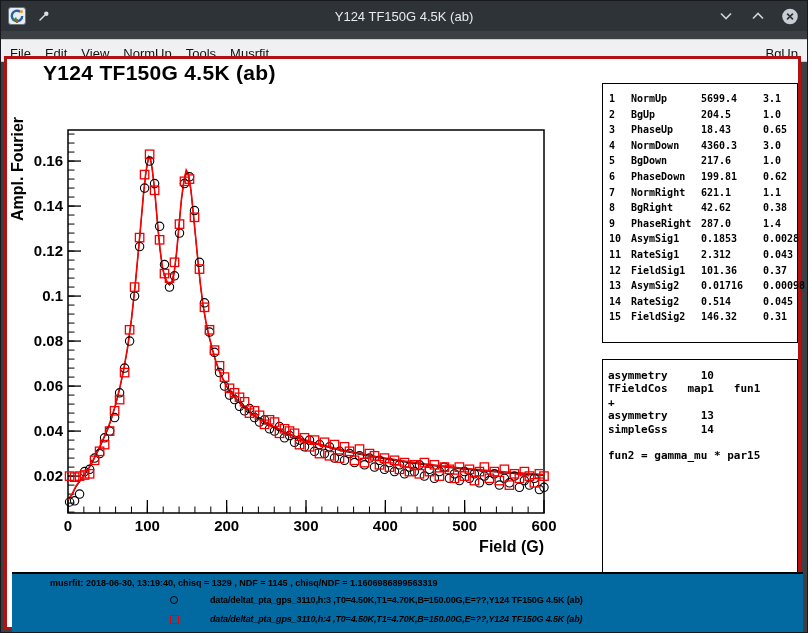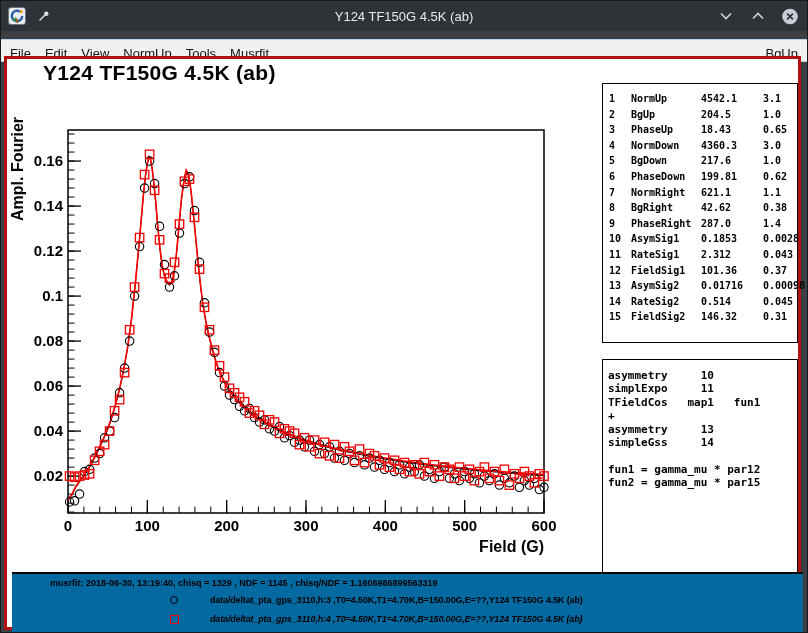--- a/index.html
+++ b/index.html
@@ -412,21 +412,21 @@
             <rect x="523.2" y="419.6" width="8.4" height="8.4" fill="none" stroke="#f00000" stroke-width="1.3"></rect>
             <rect x="528.2" y="410.6" width="8.4" height="8.4" fill="none" stroke="#f00000" stroke-width="1.3"></rect>
             <rect x="532.8" y="412.9" width="8.4" height="8.4" fill="none" stroke="#f00000" stroke-width="1.3"></rect>
           </g>
         </svg>
 
       <div class="pave param-box" id="param-box">
           <div class="param-row">
             <span>1</span>
             <span>NormUp</span>
-            <span>4542.1</span>
+            <span>5699.4</span>
             <span>3.1</span>
           </div>
           <div class="param-row">
             <span>2</span>
             <span>BgUp</span>
             <span>204.5</span>
             <span>1.0</span>
           </div>
           <div class="param-row">
             <span>3</span>
@@ -502,27 +502,25 @@
           </div>
           <div class="param-row">
             <span>15</span>
             <span>FieldSig2</span>
             <span>146.32</span>
             <span>0.31</span>
           </div>
         </div>
       <div class="pave theory-box" id="theory-box">
           <div class="theory-line">asymmetry     10</div>
-          <div class="theory-line">simplExpo     11</div>
           <div class="theory-line">TFieldCos   map1   fun1</div>
           <div class="theory-line">+</div>
           <div class="theory-line">asymmetry     13</div>
           <div class="theory-line">simpleGss     14</div>
           <div class="theory-line"></div>
-          <div class="theory-line">fun1 = gamma_mu * par12</div>
           <div class="theory-line">fun2 = gamma_mu * par15</div>
         </div>
 
       <div class="legendpad">
         <div class="fit-info">musrfit: 2018-06-30, 13:19:40, chisq = 1329 , NDF = 1145 , chisq/NDF = 1.1606986899563319</div>
         <div id="legend-rows">
             <div class="leg-row r0">
               <span class="leg-marker">
                 <span class="mk-circle"></span>
               </span>

